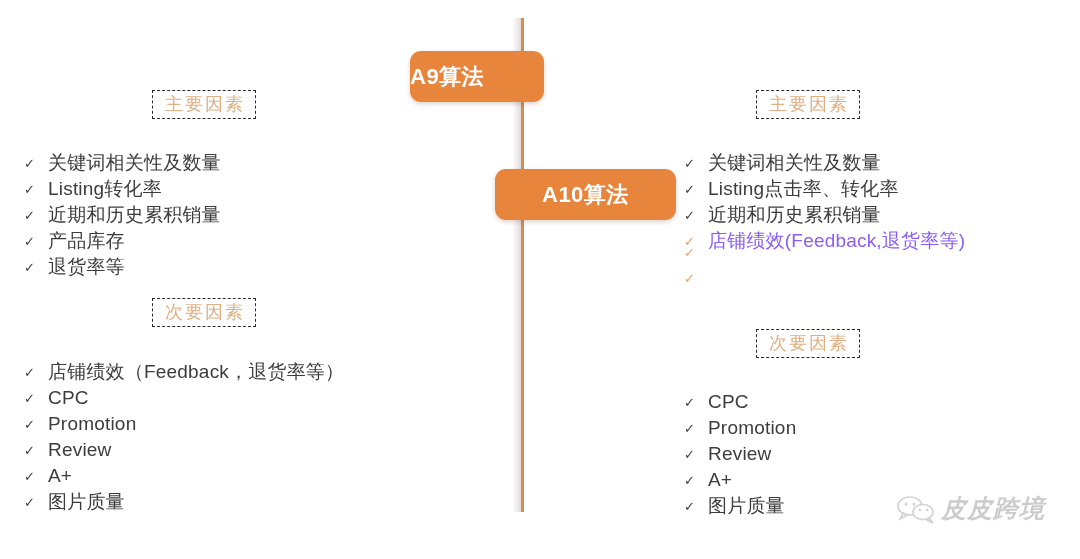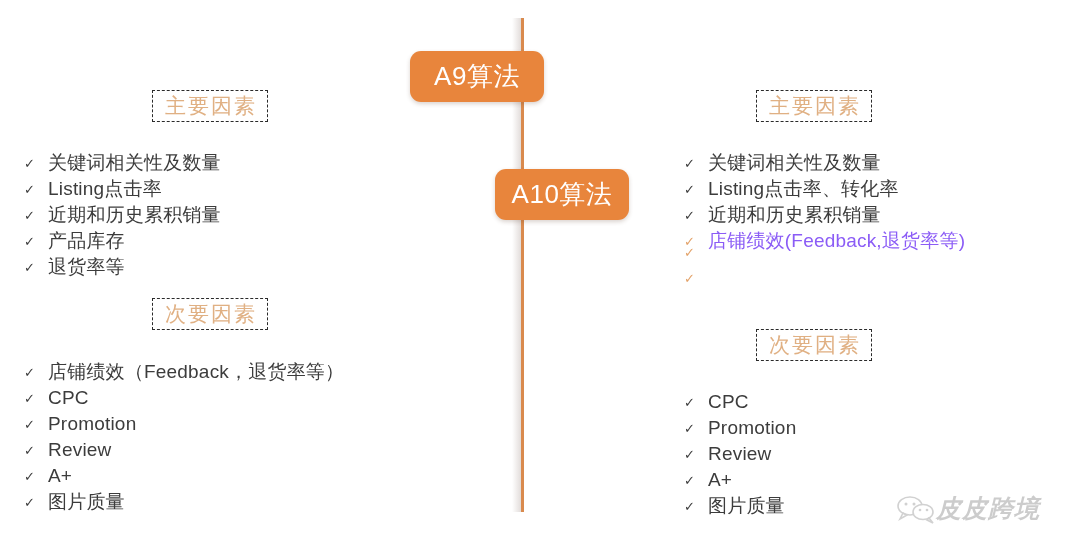--- a/index.html
+++ b/index.html
@@ -42,56 +42,56 @@
     height: 494px;
     background: #d98a4e;
   }
 
   
   .badge {
     position: absolute;
     background: #e8853c;
     border-radius: 11px;
     color: #ffffff;
-    font-weight: normal;
-    font-size: 26px;
+    font-weight: bold;
+    font-size: 22px;
     letter-spacing: 0.5px;
     display: flex;
     align-items: center;
-    justify-content: center;
     box-shadow: 0 2px 4px rgba(90,60,40,0.22);
   }
   .badge-a9 {
     left: 410px;
     top: 51px;
     width: 134px;
     height: 51px;
   }
   .badge-a10 {
     left: 495px;
     top: 169px;
     width: 134px;
     height: 51px;
+    padding-left: 47px;
   }
 
   
   .column {
     position: absolute;
     top: 0;
     height: 559px;
   }
   .col-left  { left: 0px;   width: 512px; }
   .col-right { left: 522px; width: 558px; }
 
   
   .chip {
     position: absolute;
     border: 1.5px dashed #2a2a2a;
     color: #e0b083;
-    font-size: 21px;
+    font-size: 18px;
     letter-spacing: 2px;
     padding: 4px 10px 5px 12px;
     line-height: 1;
     white-space: nowrap;
     background: #ffffff;
   }
 
   
   .list {
     position: absolute;
@@ -145,20 +145,21 @@
     width: 40px;
     height: 30px;
     flex: 0 0 40px;
   }
   .watermark-text {
     font-size: 25px;
     color: #8f8f8f;
     font-style: italic;
     font-weight: bold;
     letter-spacing: 1px;
+    margin-left: 5px;
   }
 </style>
 </head>
 <body>
 
 <div id="slide">
 
   <div class="divider-shadow"></div>
   <div class="divider-line"></div>
 
@@ -173,21 +174,21 @@
 
     <div class="chip chip-left-primary">主要因素</div>
 
     <div class="list list-left-primary">
       <div class="list-item">
         <span class="check">✓</span>
         <span class="item-text">关键词相关性及数量</span>
       </div>
       <div class="list-item">
         <span class="check">✓</span>
-        <span class="item-text">Listing点击率</span>
+        <span class="item-text">Listing转化率</span>
       </div>
       <div class="list-item">
         <span class="check">✓</span>
         <span class="item-text">近期和历史累积销量</span>
       </div>
       <div class="list-item">
         <span class="check">✓</span>
         <span class="item-text">产品库存</span>
       </div>
       <div class="list-item">

